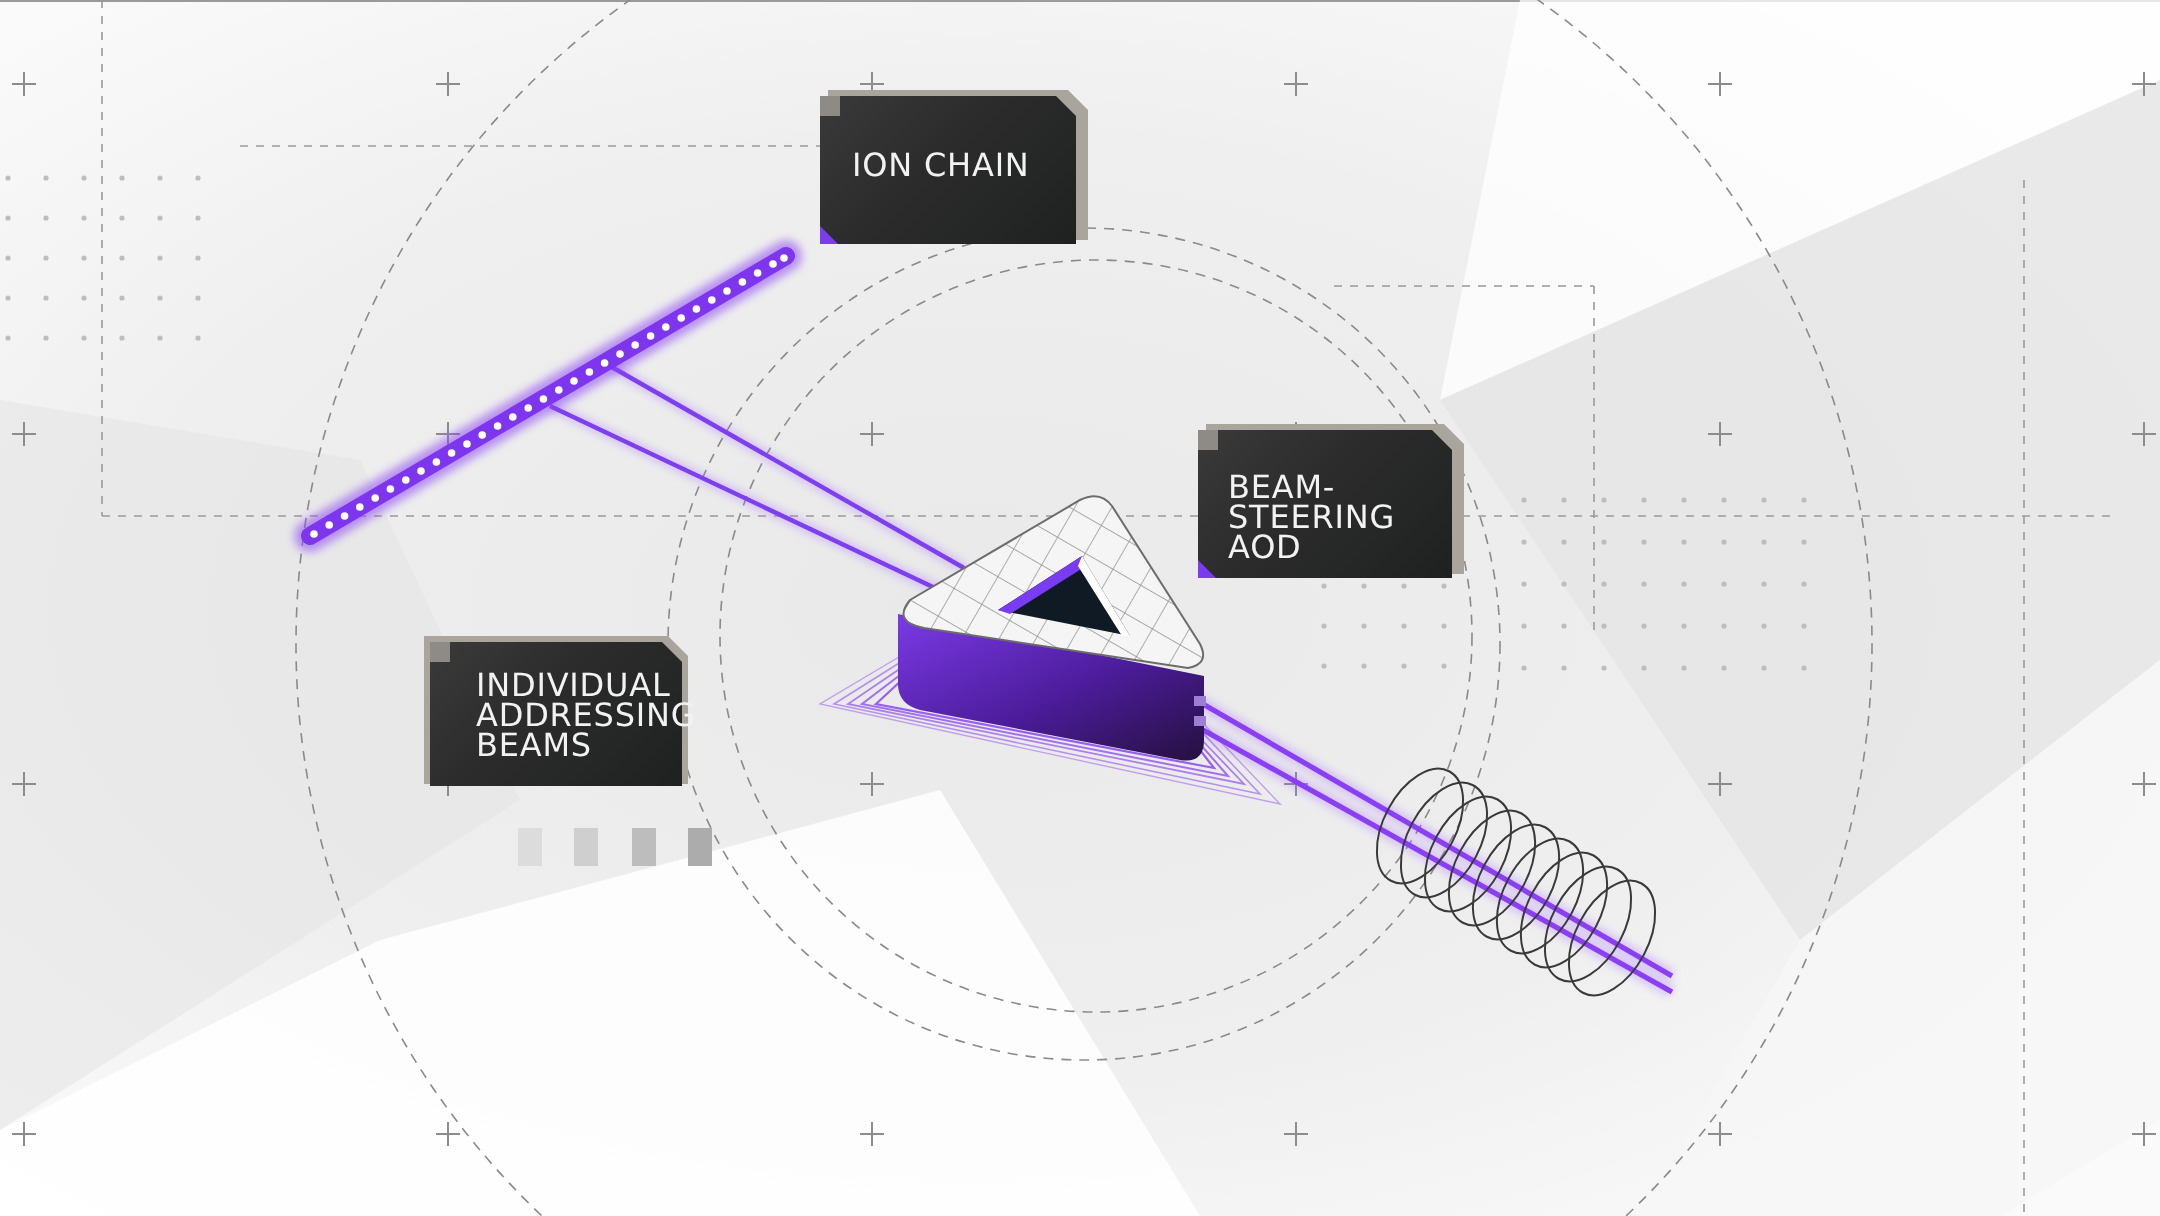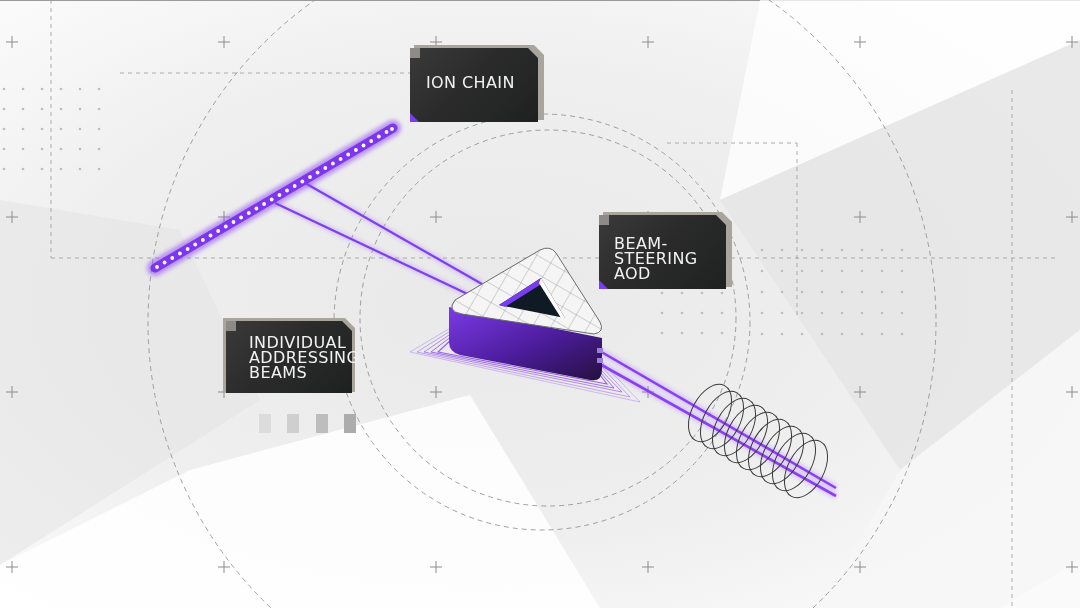--- a/index.html
+++ b/index.html
@@ -279,21 +279,21 @@
 <div class="label-box" style="left:599px;top:212px;width:133px;height:77px;">
   <div class="label-back" style="left:4px;top:0;width:129px;height:75px;"></div>
   <div class="label-front" style="left:0;top:3px;width:127px;height:74px;">
     <div class="sq"></div>
     <div class="tri bl"></div>
   </div>
   <div class="label-text" style="left:15px;top:24px;">BEAM-STEERING
 AOD</div>
 </div>
 
-<div class="label-box" style="left:223px;top:318px;width:132px;height:76px;">
+<div class="label-box" style="left:212px;top:318px;width:132px;height:76px;">
   <div class="label-back" style="left:0;top:0;width:132px;height:74px;"></div>
   <div class="label-front" style="left:3px;top:3px;width:126px;height:72px;">
     <div class="sq"></div>
     <div class="tri tr"></div>
   </div>
   <div class="label-text" style="left:26px;top:17px;">INDIVIDUAL
 ADDRESSING
 BEAMS</div>
 </div>
 

